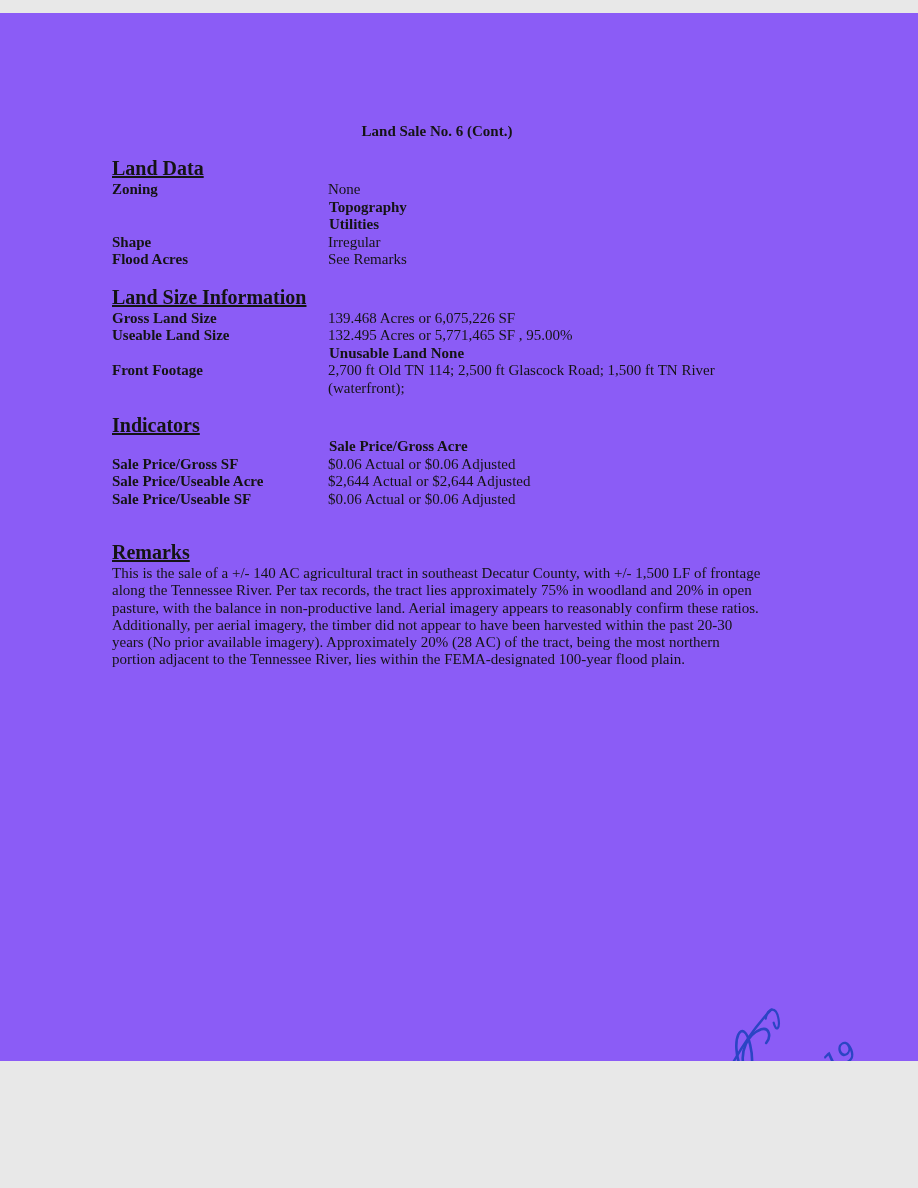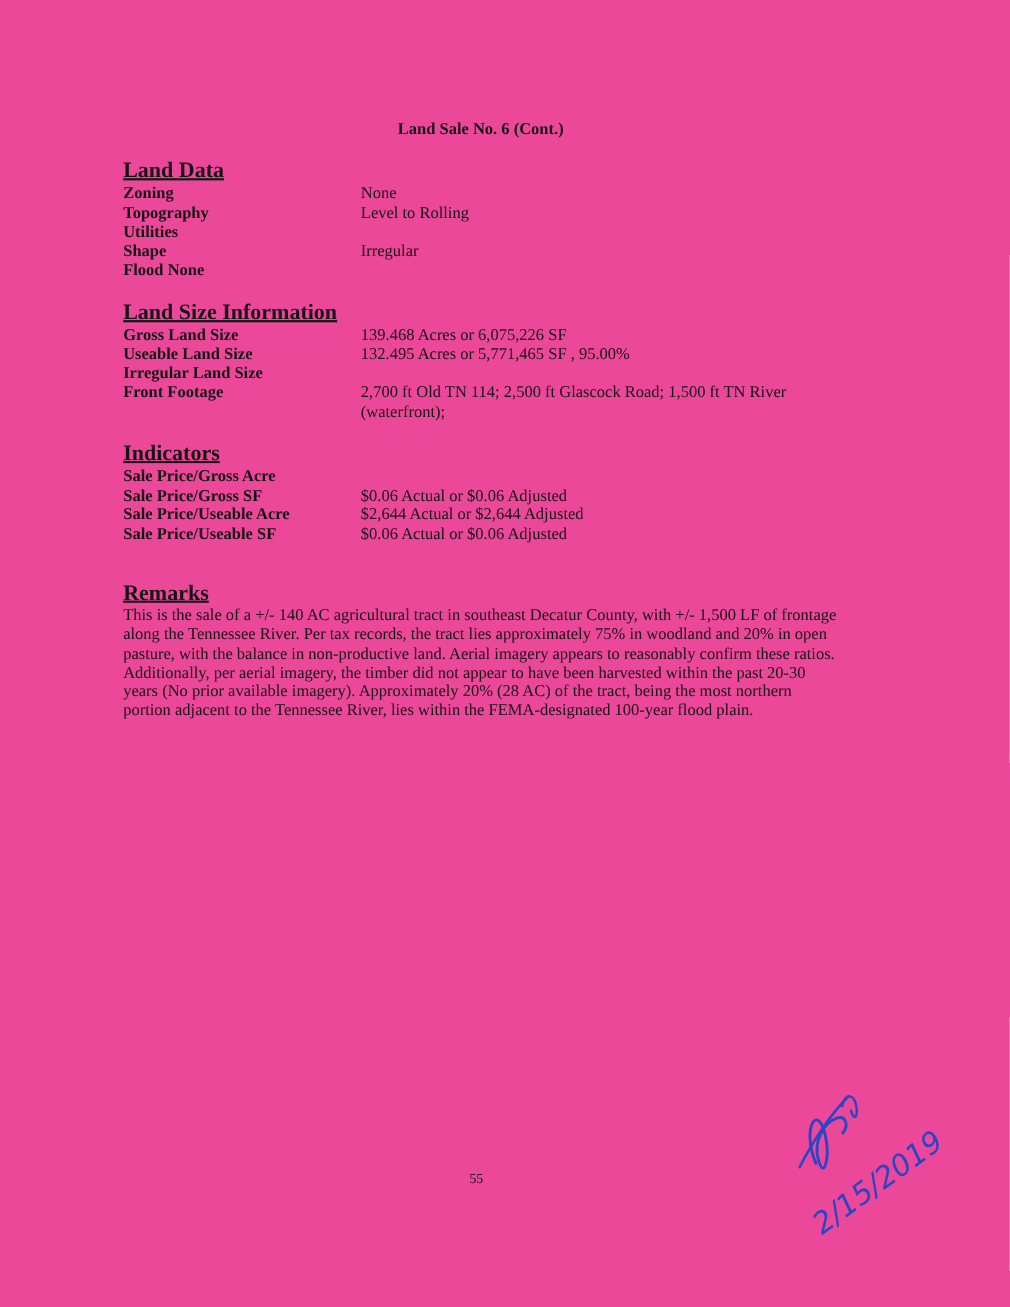--- a/index.html
+++ b/index.html
@@ -3,23 +3,23 @@
 <meta charset="utf-8">
 <style>
   html, body {
     margin: 0;
     padding: 0;
     background: #e8e8e8;
   }
   .page {
     position: relative;
     width: 918px;
-    height: 1188px;
-    margin: 0 auto;
-    background: #ec4899;
+    height: 1048px;
+    margin: 13px auto;
+    background: #8b5cf6;
     font-family: "Liberation Serif", serif;
     font-size: 15px;
     color: #141414;
     overflow: hidden;
   }
   .content {
     position: absolute;
     left: 112px;
     top: 110px;
     width: 650px;
@@ -35,20 +35,21 @@
   }
   .section-heading {
     font-weight: bold;
     text-decoration: underline;
     margin: 0 0 1px 0;
     font-size: 20px;
   }
   .row {
     display: flex;
     line-height: 17.5px;
+    justify-content: center;
   }
   .row .label {
     width: 216px;
     flex: 0 0 216px;
     font-weight: bold;
   }
   .row .value {
     flex: 1;
   }
   .remarks {
@@ -84,46 +85,46 @@
     <div class="doc-title">Land Sale No. 6 (Cont.)</div>
 
     <div class="section">
       <div class="section-heading">Land Data</div>
       <div class="row">
         <span class="label">Zoning</span>
         <span class="value">None</span>
       </div>
       <div class="row">
         <span class="label">Topography</span>
-        <span class="value">Level to Rolling</span>
       </div>
       <div class="row">
         <span class="label">Utilities</span>
       </div>
       <div class="row">
         <span class="label">Shape</span>
         <span class="value">Irregular</span>
       </div>
       <div class="row">
-        <span class="label">Flood None</span>
+        <span class="label">Flood Acres</span>
+        <span class="value">See Remarks</span>
       </div>
     </div>
 
     <div class="section">
       <div class="section-heading">Land Size Information</div>
       <div class="row">
         <span class="label">Gross Land Size</span>
         <span class="value">139.468 Acres or 6,075,226 SF</span>
       </div>
       <div class="row">
         <span class="label">Useable Land Size</span>
         <span class="value">132.495 Acres or 5,771,465 SF , 95.00%</span>
       </div>
       <div class="row">
-        <span class="label">Irregular Land Size</span>
+        <span class="label">Unusable Land None</span>
       </div>
       <div class="row">
         <span class="label">Front Footage</span>
         <span class="value">2,700 ft Old TN 114; 2,500 ft Glascock Road; 1,500 ft TN River (waterfront);</span>
       </div>
     </div>
 
     <div class="section">
       <div class="section-heading">Indicators</div>
       <div class="row">

